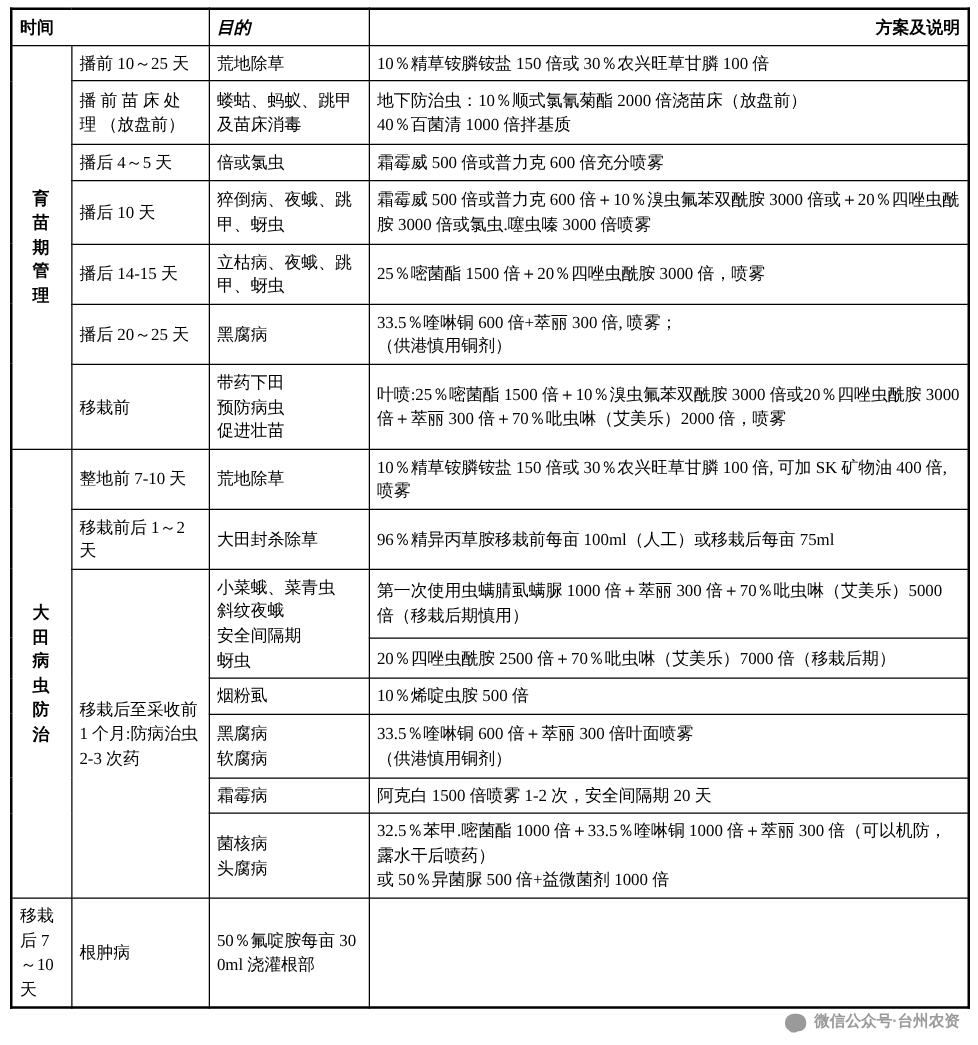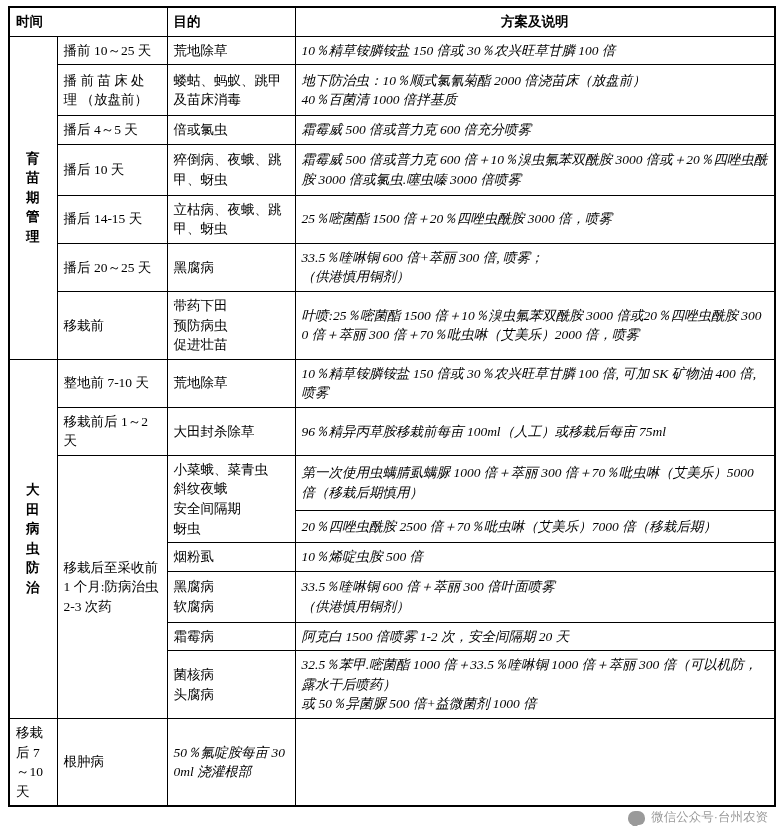--- a/index.html
+++ b/index.html
@@ -43,54 +43,55 @@
   col.c-plan  { width: 480px; }
 
   thead th {
     font-weight: bold;
     font-size: 15px;
     text-align: center;
     padding: 7px 4px;
     border-bottom: 2px solid #000;
   }
   th.h-time { text-align: left; padding-left: 10px; }
-  th.h-goal { text-align: left; padding-left: 10px; }
-  th.h-plan { text-align: center; padding-left: 10px; }
+  th.h-goal { text-align: left; padding-left: 10px; font-style: italic; }
+  th.h-plan { text-align: right; padding-left: 10px; }
 
   td.stage {
     text-align: center;
     font-weight: bold;
     font-size: 17px;
     line-height: 1.25;
     letter-spacing: 1px;
     padding: 2px 4px;
     width: 48px;
   }
   td.stage .vtxt {
     display: block;
     white-space: pre-line;
   }
   td.time { font-size: 13.5px; }
   td.goal { font-size: 13.5px; white-space: pre-line; }
-  td.plan { font-size: 13.5px; white-space: pre-line; font-style: italic; }
+  td.plan { font-size: 13.5px; white-space: pre-line; }
   td.goal-big { font-size: 13.5px; white-space: pre-line; line-height: 1.5; margin-top: 18px; }
 
   .row-tall td { height: 42px; }
 
   
   .wm {
     position: absolute;
     right: 14px;
     bottom: 10px;
     display: flex;
     align-items: center;
     gap: 6px;
     font-family: "Liberation Sans", sans-serif;
     font-size: 12.5px;
     color: #9a9a9a;
+    font-weight: bold;
   }
   .wm .wm-icon {
     width: 17px;
     height: 14px;
     background: #9a9a9a;
     border-radius: 7px 7px 6px 6px;
     position: relative;
     flex: 0 0 auto;
   }
   .wm .wm-icon:after {

